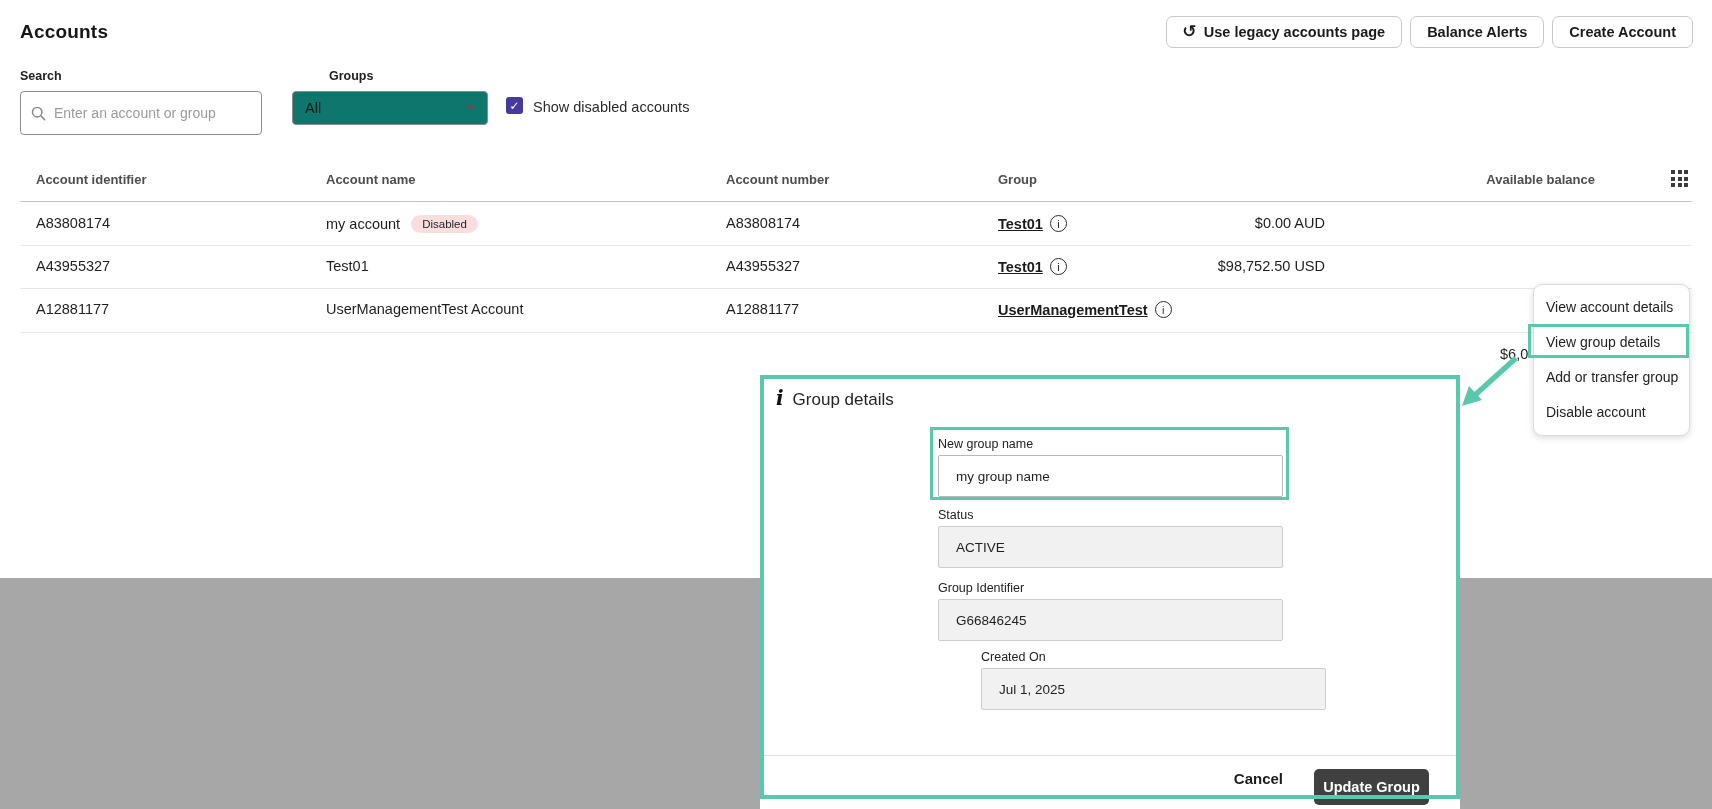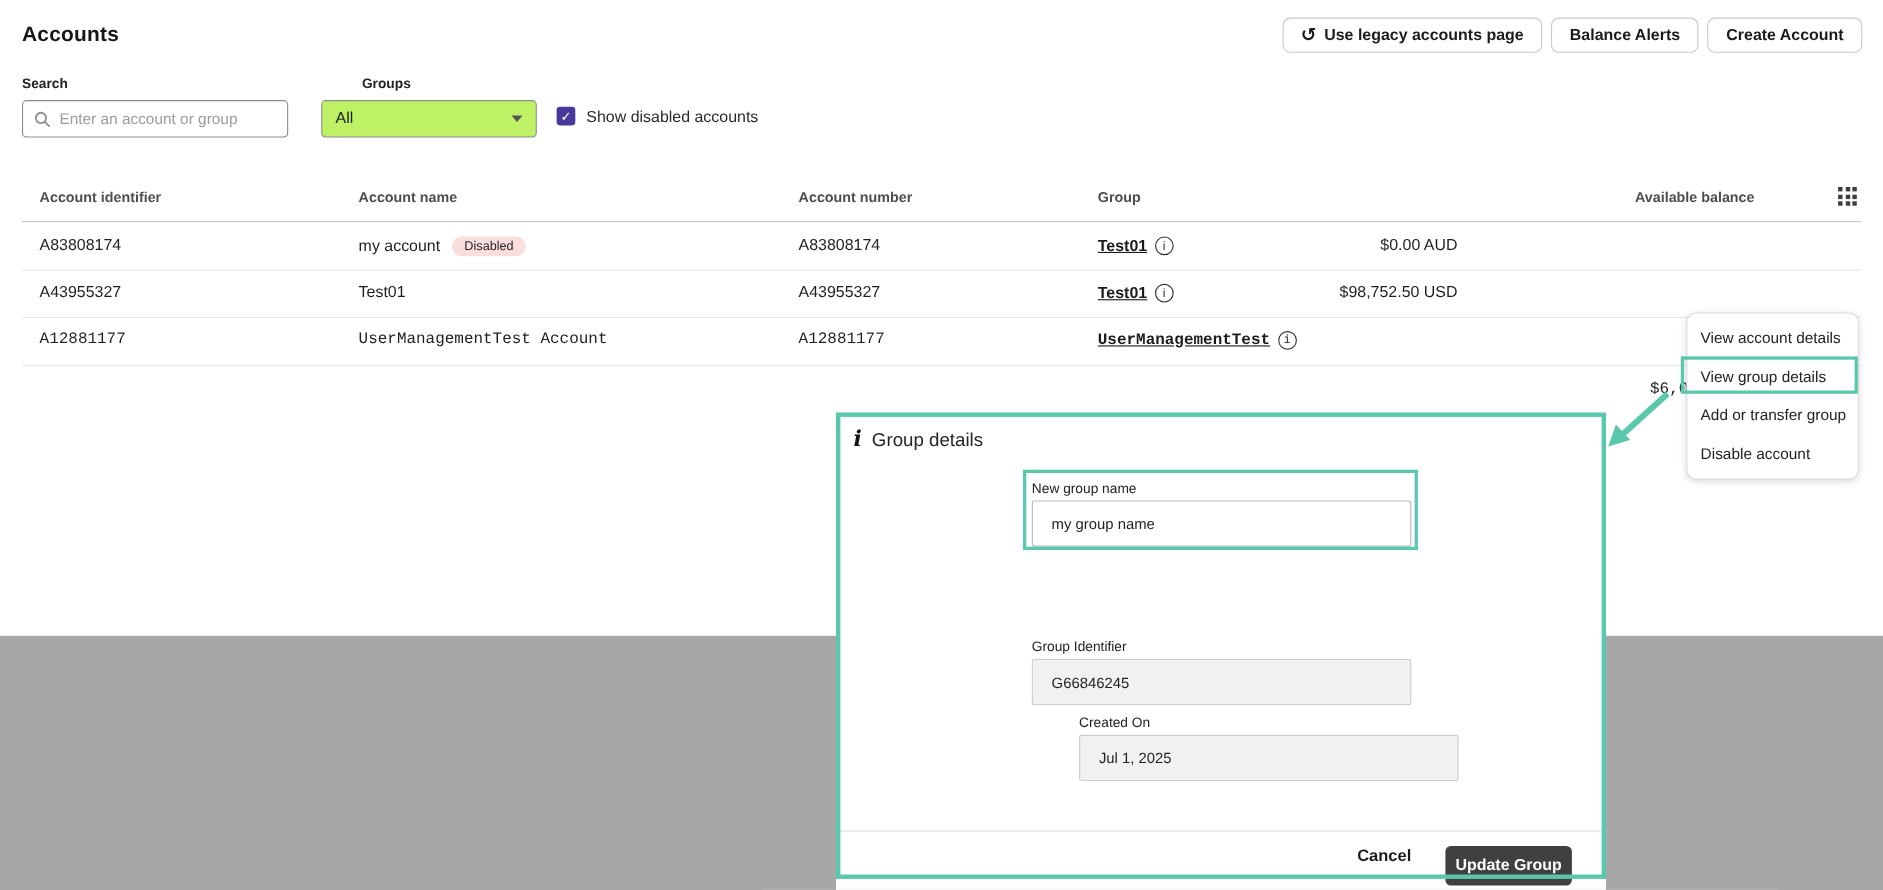--- a/index.html
+++ b/index.html
@@ -26,32 +26,32 @@
     display: inline-flex; align-items: center; gap: 7px;
     background: #fff; border: 1px solid #c9c9c9; border-radius: 7px;
     font-size: 14.5px; font-weight: bold; color: #1b1b1b; cursor: pointer;
     font-family: inherit;
   }
   .undo-glyph { font-size: 17px; font-weight: bold; line-height: 1; transform: translateY(-1px); }
 
   
   .field-label { position: absolute; font-size: 12.5px; font-weight: bold; color: #222; }
   .search-box {
-    position: absolute; left: 20px; top: 91px; width: 242px; height: 34px;
+    position: absolute; left: 20px; top: 91px; width: 242px; height: 44px;
     border: 1px solid #8c8c8c; border-radius: 4px; background: #fff;
     display: flex; align-items: center; padding: 0 10px; gap: 8px;
   }
   .search-box input {
     border: none; outline: none; flex: 1; font-size: 14px; color: #333;
     font-family: inherit; background: transparent;
   }
   .search-box input::placeholder { color: #9b9b9b; }
   .select-box {
     position: absolute; left: 292px; top: 91px; width: 196px; height: 34px;
-    border: 1px solid #8c8c8c; border-radius: 4px; background: #bef264;
+    border: 1px solid #8c8c8c; border-radius: 4px; background: #0f766e;
     display: flex; align-items: center; justify-content: space-between;
     padding: 0 12px; font-size: 14.5px; color: #1b1b1b; cursor: pointer;
   }
   .caret-down {
     width: 0; height: 0; border-left: 5px solid transparent;
     border-right: 5px solid transparent; border-top: 6px solid #555;
   }
   .checkbox {
     position: absolute; left: 506px; top: 97px; width: 17px; height: 17px;
     background: #45399c; border-radius: 3px; color: #fff;
@@ -216,21 +216,21 @@
     </span>
     <span class="cell c-num">A43955327</span>
     <span class="cell c-group">
       <span class="group-link">Test01</span>
       <span class="info-icon">i</span>
     </span>
     <span class="cell c-bal">$98,752.50 USD</span>
   </div>
   <div class="hline" style="top:288px;"></div>
 
-  <div class="trow" style="top:295px;font-family:Liberation Mono, monospace;">
+  <div class="trow" style="top:295px;">
     <span class="cell c-id">A12881177</span>
     <span class="cell c-name">
       <span>UserManagementTest Account</span>
     </span>
     <span class="cell c-num">A12881177</span>
     <span class="cell c-group">
       <span class="group-link">UserManagementTest</span>
       <span class="info-icon">i</span>
     </span>
     <span class="cell" style="left:1500px;margin-top:45px;">$6,0</span>
@@ -252,20 +252,24 @@
       <span class="modal-info-i">i</span>
       <span>Group details</span>
     </div>
 
     <div class="fgroup" style="top:62px;">
       <div class="flabel">New group name</div>
       <input class="finput" type="text" value="my group name" style="">
     </div>
     <div class="name-annotation"></div>
 
+    <div class="fgroup" style="top:133px;">
+      <div class="flabel">Status</div>
+      <div class="finput readonly">ACTIVE</div>
+    </div>
 
     <div class="fgroup" style="top:206px;">
       <div class="flabel">Group Identifier</div>
       <div class="finput readonly">G66846245</div>
     </div>
 
     <div class="fgroup" style="top:275px;padding-left:43px;">
       <div class="flabel">Created On</div>
       <div class="finput readonly">Jul 1, 2025</div>
     </div>

